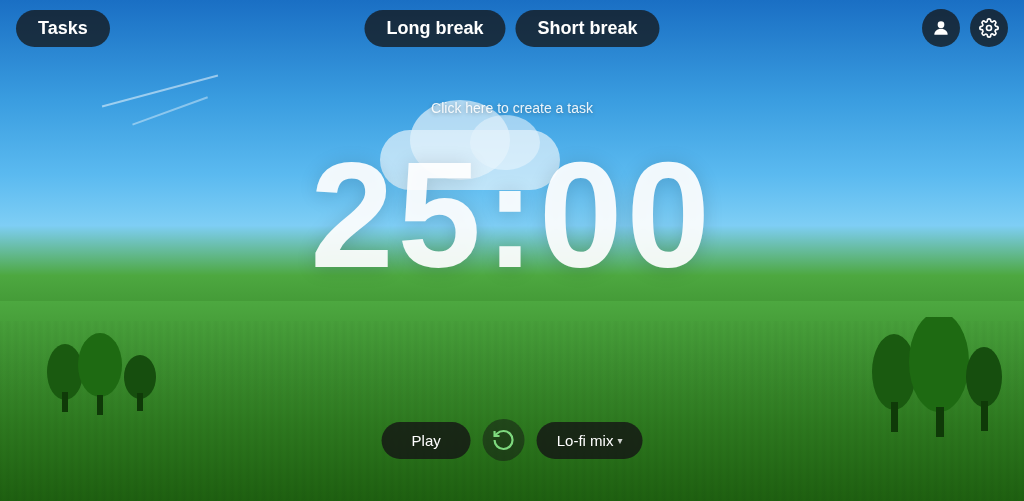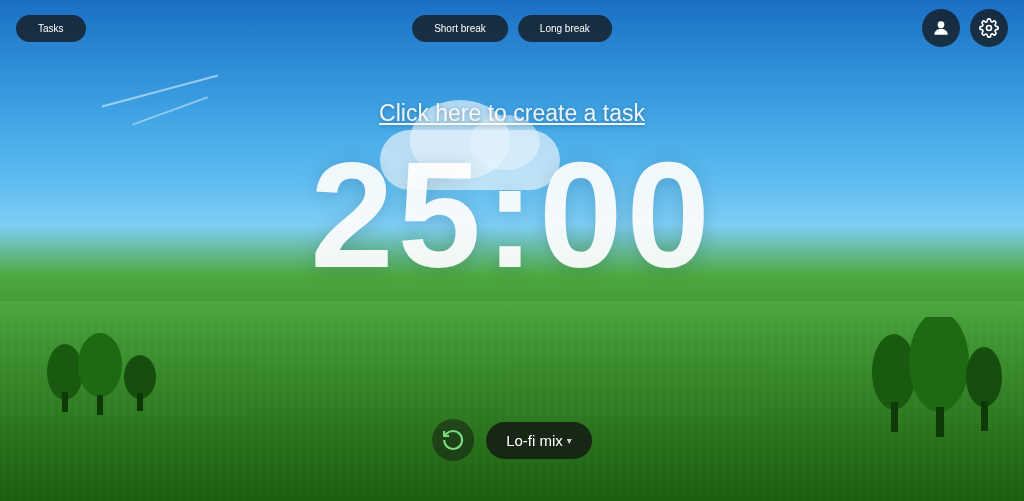--- a/index.html
+++ b/index.html
@@ -158,23 +158,23 @@
       align-items: center;
       gap: 10px;
     }
 
     .nav-btn {
       background: rgba(20,20,20,0.75);
       color: #fff;
       border: none;
       border-radius: 20px;
       padding: 8px 22px;
-      font-size: 10px;
-      cursor: pointer;
-      font-weight: 400;
+      font-size: 18px;
+      cursor: pointer;
+      font-weight: 700;
       white-space: nowrap;
       transition: background 0.2s;
     }
 
     .nav-icon-btn {
       background: rgba(20,20,20,0.75);
       color: #fff;
       border: none;
       border-radius: 50%;
       width: 38px;
@@ -186,27 +186,26 @@
       font-size: 18px;
     }
 
     
     .task-prompt {
       position: absolute;
       top: 100px;
       left: 50%;
       transform: translateX(-50%);
       color: rgba(255,255,255,0.9);
-      font-size: 23px;
+      font-size: 14px;
       font-weight: 500;
       z-index: 10;
       cursor: pointer;
       white-space: nowrap;
       text-shadow: 0 1px 4px rgba(0,0,0,0.3);
-      text-decoration: underline;
     }
 
     
     .timer {
       position: absolute;
       top: 140px;
       left: 50%;
       transform: translateX(-50%);
       color: rgba(255,255,255,0.92);
       font-size: 150px;
@@ -313,22 +312,22 @@
   </svg>
 </div>
 
 <nav class="navbar">
 
   <div class="nav-left">
     <button class="nav-btn">Tasks</button>
   </div>
 
   <div class="nav-center">
+    <button class="nav-btn">Long break</button>
     <button class="nav-btn">Short break</button>
-    <button class="nav-btn">Long break</button>
   </div>
 
   <div class="nav-right">
     <button class="nav-icon-btn">
       <svg width="20" height="20" viewBox="0 0 24 24" fill="white">
         <circle cx="12" cy="8" r="4"></circle>
         <path d="M4 20c0-4 3.6-7 8-7s8 3 8 7"></path>
       </svg>
     </button>
     <button class="nav-icon-btn">
@@ -338,20 +337,21 @@
       </svg>
     </button>
   </div>
 </nav>
 
 <div class="task-prompt">Click here to create a task</div>
 
 <div class="timer">25:00</div>
 
 <div class="bottom-controls">
+  <button class="play-btn">Play</button>
 
   <button class="reset-btn">
     <svg width="24" height="24" viewBox="0 0 24 24" fill="none" stroke="#7ed97e" stroke-width="2.2">
       <path d="M3 12a9 9 0 1 0 9-9 9.75 9.75 0 0 0-6.74 2.74L3 8"></path>
       <path d="M3 3v5h5"></path>
     </svg>
   </button>
 
   <button class="music-btn">
     <span>Lo-fi mix</span>

